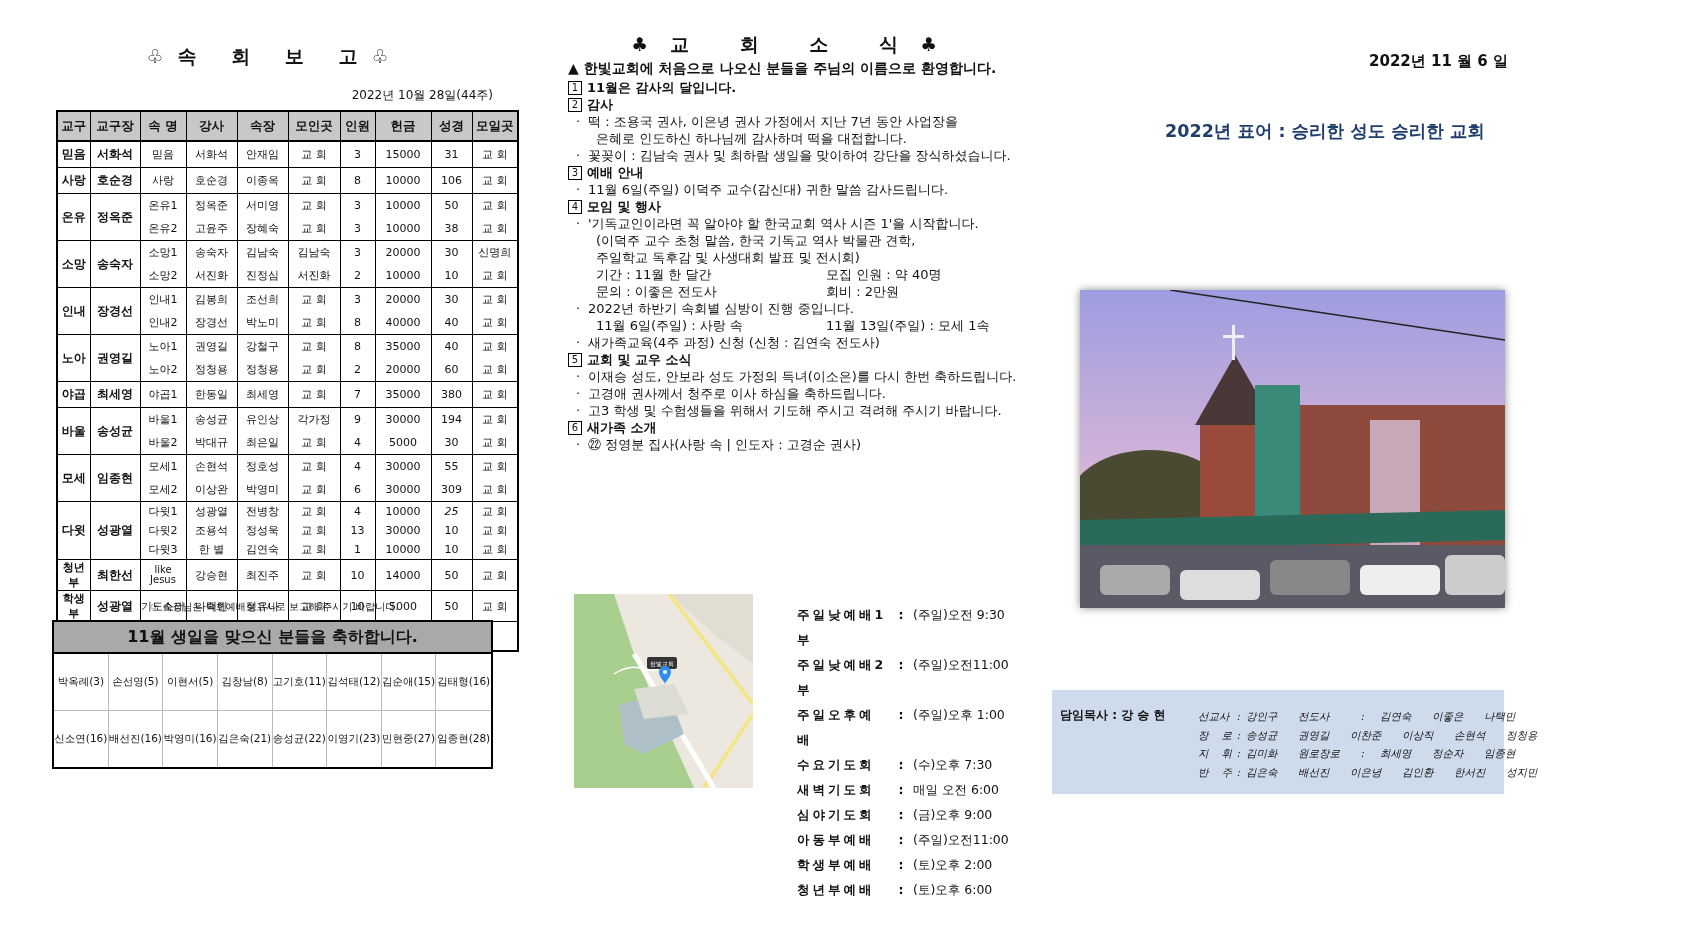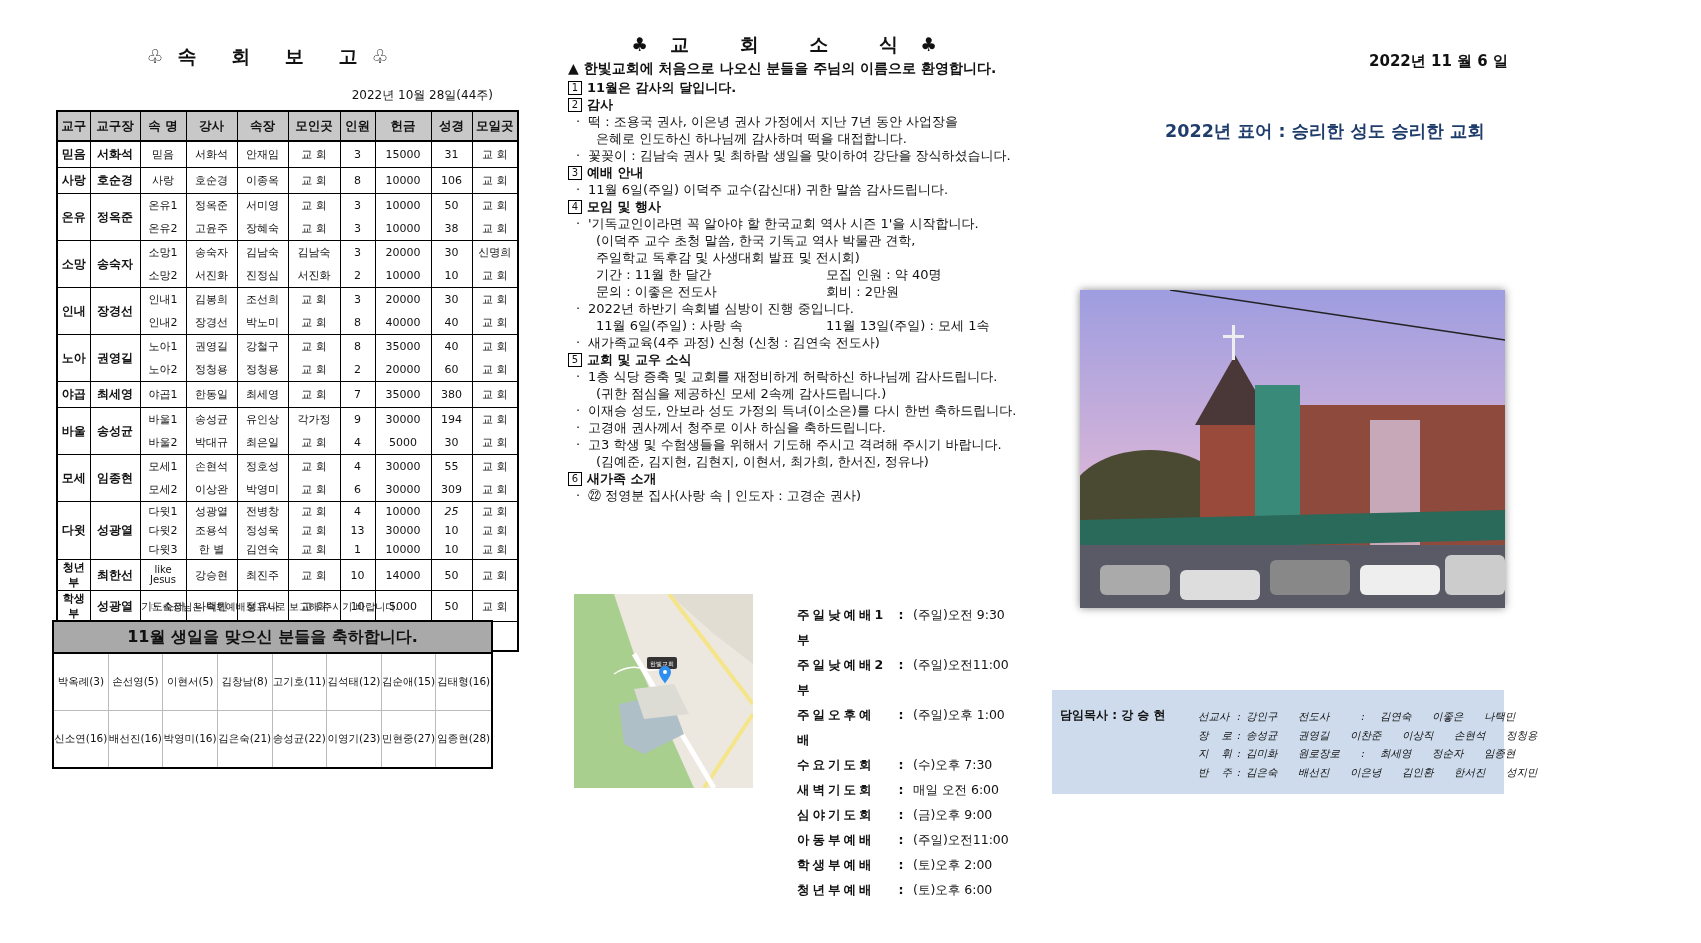--- a/index.html
+++ b/index.html
@@ -398,32 +398,27 @@
         </div>
       </div>
       <div class="news-item">
         <div><span class="bul">·</span><span>새가족교육(4주 과정) 신청 (신청 : 김연숙 전도사)</span></div>
       </div>
       <div class="news-head">
         <span class="num-box">5</span>
         <span>교회 및 교우 소식</span>
       </div>
       <div class="news-item">
-        <div><span class="bul">·</span><span>1층 식당 증축 및 교회를 재정비하게 허락하신 하나님께 감사드립니다.</span></div>
-        <div class="cont"><span>(귀한 점심을 제공하신 모세 2속께 감사드립니다.)</span></div>
-      </div>
-      <div class="news-item">
         <div><span class="bul">·</span><span>이재승 성도, 안보라 성도 가정의 득녀(이소은)를 다시 한번 축하드립니다.</span></div>
       </div>
       <div class="news-item">
         <div><span class="bul">·</span><span>고경애 권사께서 청주로 이사 하심을 축하드립니다.</span></div>
       </div>
       <div class="news-item">
         <div><span class="bul">·</span><span>고3 학생 및 수험생들을 위해서 기도해 주시고 격려해 주시기 바랍니다.</span></div>
-        <div class="cont"><span>(김예준, 김지현, 김현지, 이현서, 최가희, 한서진, 정유나)</span></div>
       </div>
       <div class="news-head">
         <span class="num-box">6</span>
         <span>새가족 소개</span>
       </div>
       <div class="news-item">
         <div><span class="bul">·</span><span>㉒ 정영분 집사(사랑 속 | 인도자 : 고경순 권사)</span></div>
       </div>
     </div>
 </div>

